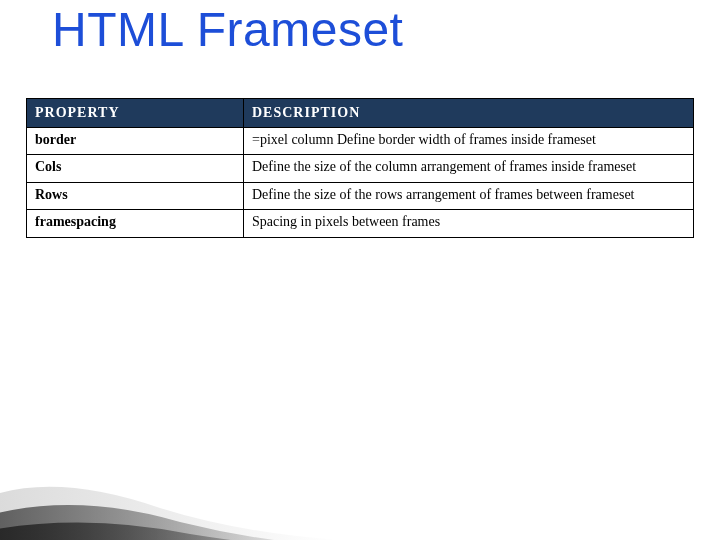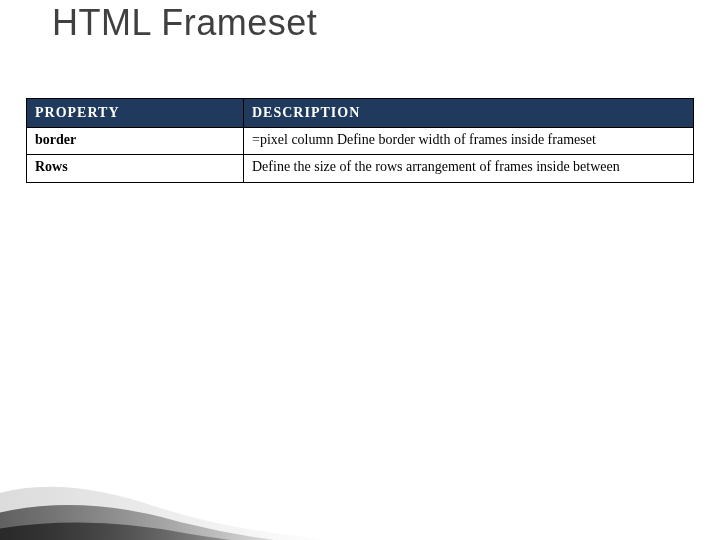--- a/index.html
+++ b/index.html
@@ -15,23 +15,23 @@
   .slide {
     position: relative;
     width: 720px;
     height: 540px;
     box-sizing: border-box;
   }
   .title {
     position: absolute;
     left: 52px;
     top: 2px;
-    font-size: 36px;
+    font-size: 48px;
     font-weight: 400;
-    color: #404040;
+    color: #1d4ed8;
     font-family: "Segoe UI Semibold", "Segoe UI", Arial, sans-serif;
     letter-spacing: 0.5px;
   }
   .tbl {
     position: absolute;
     left: 26px;
     top: 98px;
     width: 668px;
     border-collapse: collapse;
     border: 1px solid #000;
@@ -80,22 +80,30 @@
         <th>DESCRIPTION</th>
       </tr>
     </thead>
     <tbody>
       <tr>
         <td class="prop">border</td>
         <td>=pixel column
 Define border width of frames inside frameset</td>
       </tr>
       <tr>
+        <td class="prop">Cols</td>
+        <td>Define the size of the column arrangement of frames inside frameset</td>
+      </tr>
+      <tr>
         <td class="prop">Rows</td>
-        <td>Define the size of the rows arrangement of frames inside between</td>
+        <td>Define the size of the rows arrangement of frames between frameset</td>
+      </tr>
+      <tr>
+        <td class="prop">framespacing</td>
+        <td>Spacing in pixels between frames</td>
       </tr>
     </tbody>
   </table>
 
   <svg class="deco" viewBox="0 0 360 120" preserveAspectRatio="none">
     <defs>
       <linearGradient id="g1" x1="0" y1="0" x2="1" y2="0">
         <stop offset="0" stop-color="#d9d9d9"></stop>
         <stop offset="1" stop-color="#d9d9d9" stop-opacity="0"></stop>
       </linearGradient>

